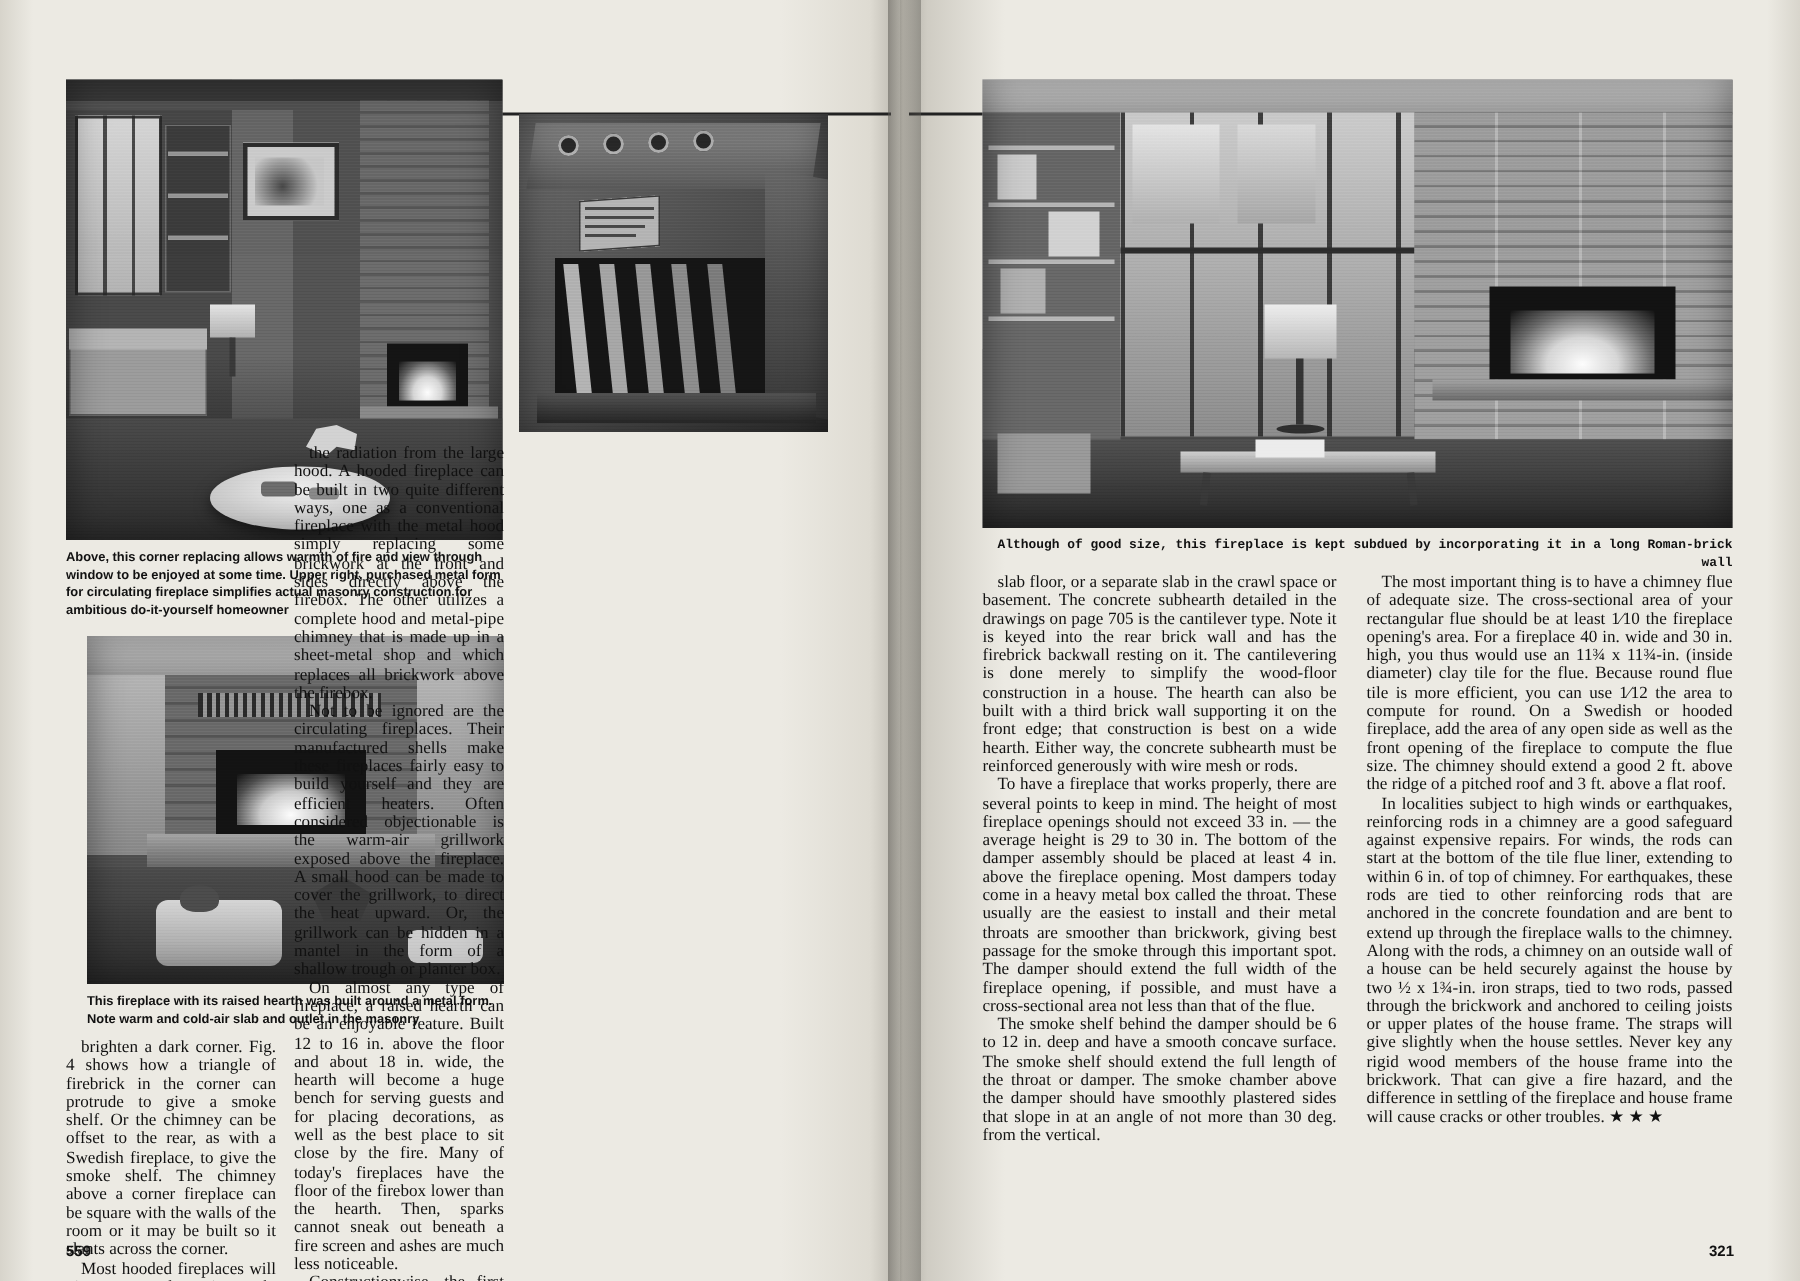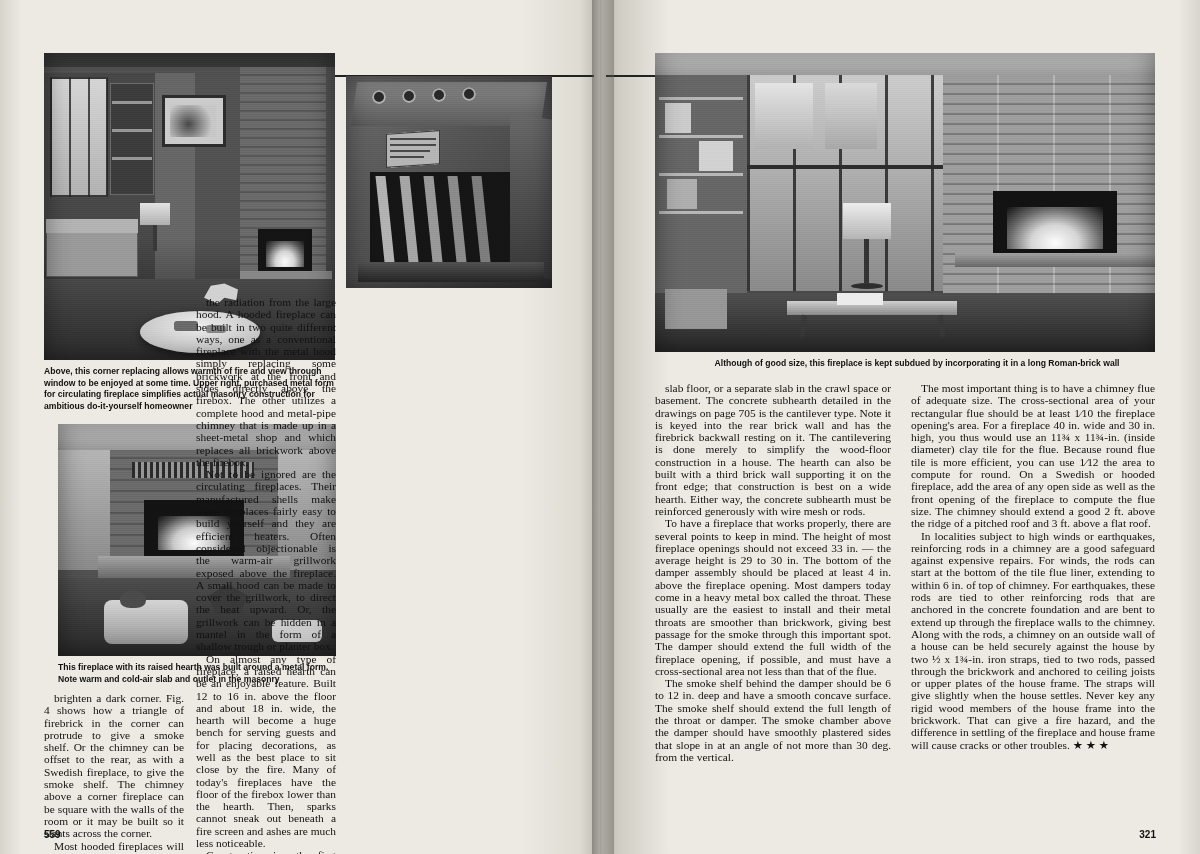--- a/index.html
+++ b/index.html
@@ -269,21 +269,21 @@
       <div style="position:absolute;left:132px;top:248px;width:170px;height:14px;background:linear-gradient(to bottom,#d3cfc5,#8e8a81);"></div>
       <div style="position:absolute;left:146px;top:262px;width:5px;height:22px;background:#3b3935;transform:rotate(6deg);"></div>
       <div style="position:absolute;left:284px;top:262px;width:5px;height:22px;background:#3b3935;transform:rotate(-6deg);"></div>
       <div style="position:absolute;left:182px;top:240px;width:46px;height:12px;background:#efece3;"></div>
 
       <div style="position:absolute;left:10px;top:236px;width:62px;height:40px;background:#9b978e;"></div>
       <div class="grain"></div>
         <div class="vig"></div>
     </div>
 
-    <div class="caption" style="left:67px;top:358px;width:500px;text-align:center;">
+    <div class="caption" style="left:55px;top:358px;width:500px;text-align:right;font-family:Liberation Mono, monospace;">
       <span>Although of good size, this fireplace is kept subdued by incorporating it in a long Roman-brick wall</span>
     </div>
 
     <div class="col" style="left:55px;top:382px;width:236px;">
       <p class="first">slab floor, or a separate slab in the crawl space or basement. The concrete subhearth detailed in the drawings on page 705 is the cantilever type. Note it is keyed into the rear brick wall and has the firebrick backwall resting on it. The cantilevering is done merely to simplify the wood-floor construction in a house. The hearth can also be built with a third brick wall supporting it on the front edge; that construction is best on a wide hearth. Either way, the concrete subhearth must be reinforced generously with wire mesh or rods.</p>
       <p>To have a fireplace that works properly, there are several points to keep in mind. The height of most fireplace openings should not exceed 33 in. — the average height is 29 to 30 in. The bottom of the damper assembly should be placed at least 4 in. above the fireplace opening. Most dampers today come in a heavy metal box called the throat. These usually are the easiest to install and their metal throats are smoother than brickwork, giving best passage for the smoke through this important spot. The damper should extend the full width of the fireplace opening, if possible, and must have a cross-sectional area not less than that of the flue.</p>
       <p>The smoke shelf behind the damper should be 6 to 12 in. deep and have a smooth concave surface. The smoke shelf should extend the full length of the throat or damper. The smoke chamber above the damper should have smoothly plastered sides that slope in at an angle of not more than 30 deg. from the vertical.</p>
     </div>
 
     <div class="col" style="left:311px;top:382px;width:244px;">

